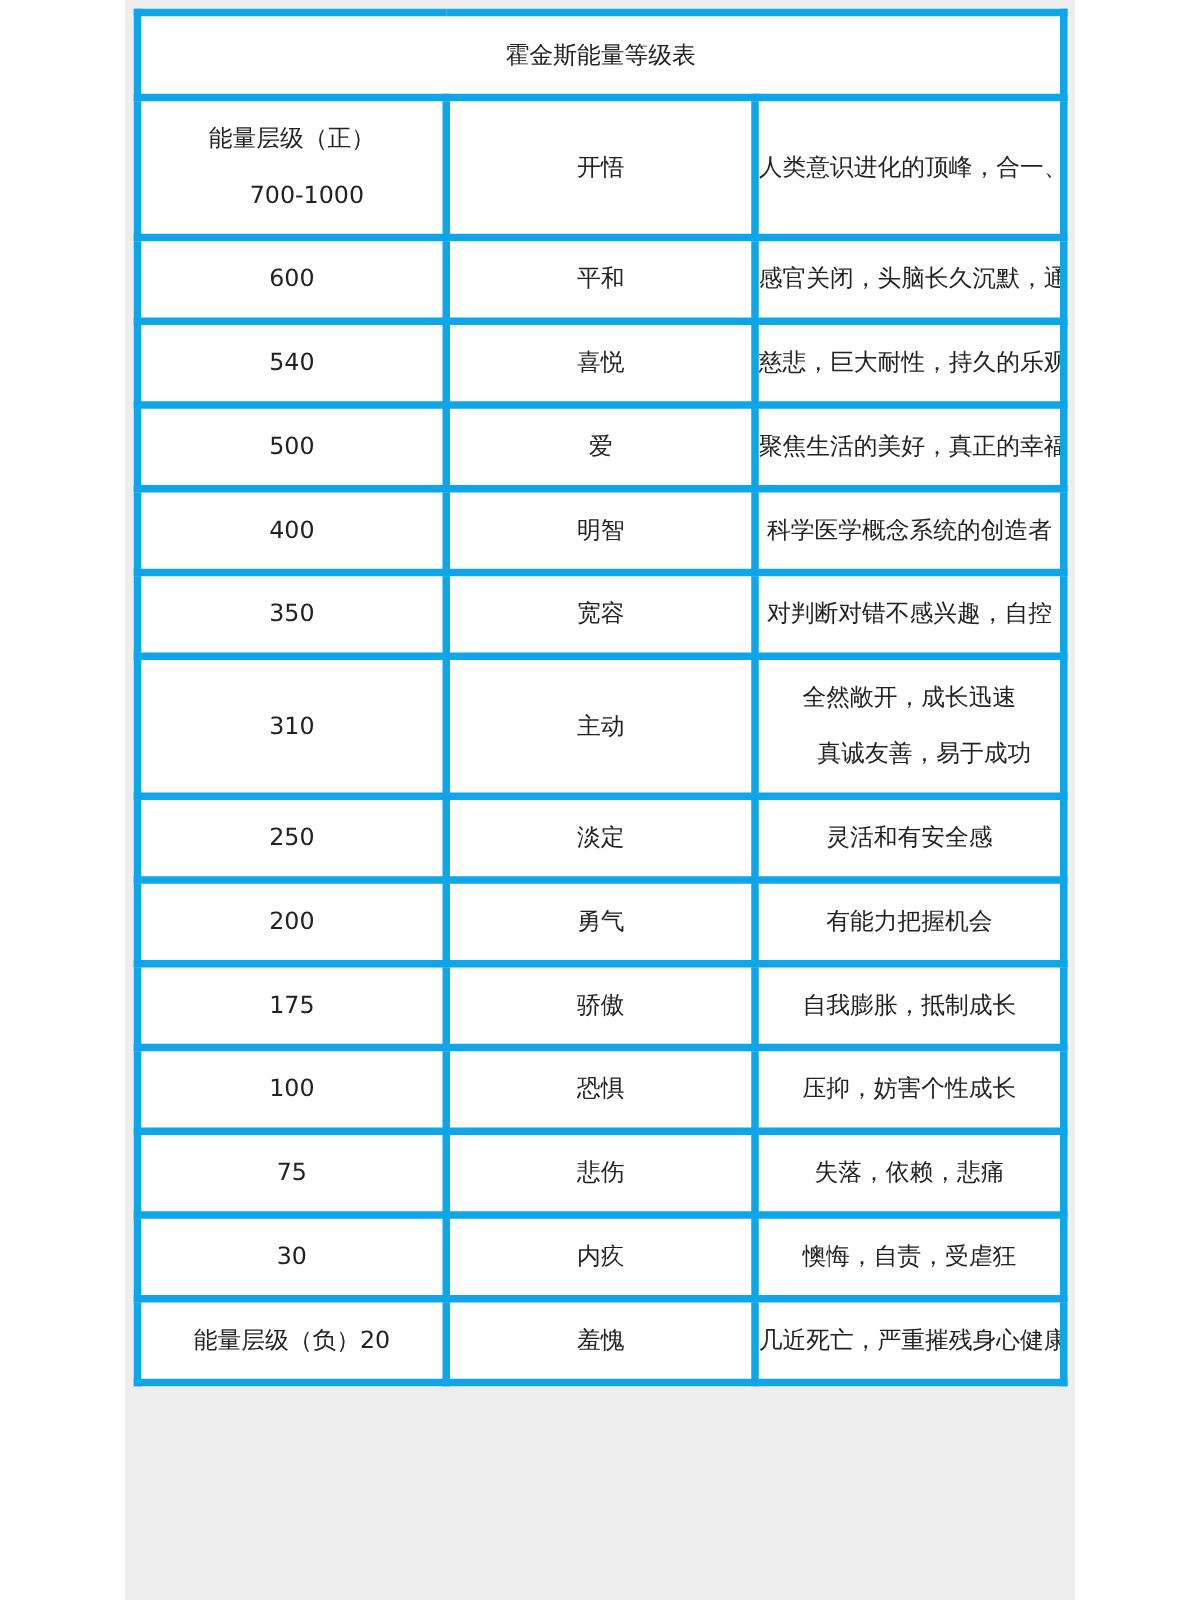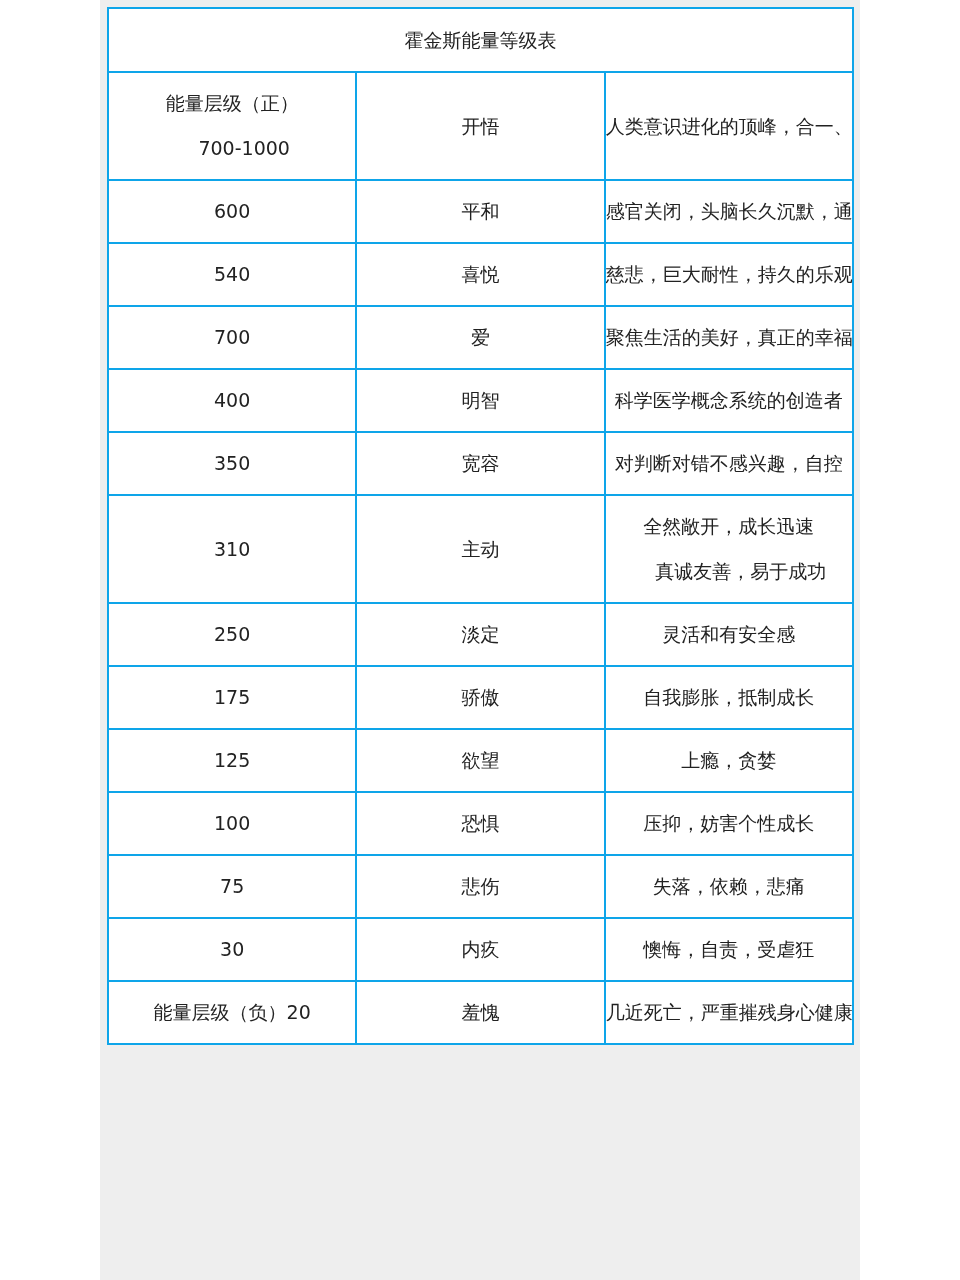--- a/index.html
+++ b/index.html
@@ -26,21 +26,21 @@
     table.energy {
       position: absolute;
       left: 107px;
       top: 7px;
       width: 747px;
       border-collapse: collapse;
       background: #ffffff;
       table-layout: fixed;
     }
     table.energy td {
-      border: 2px solid #0ea5e9;
+      border: 6px solid #0ea5e9;
       text-align: center;
       vertical-align: middle;
       font-size: 19px;
       line-height: 1.2;
       padding: 0;
       white-space: nowrap;
       overflow: hidden;
     }
     table.energy td.title-cell {
       height: 62px;
@@ -86,21 +86,21 @@
       <td class="desc-cell">感官关闭，头脑长久沉默，通灵状态</td>
     </tr>
 
     <tr class="row-std">
       <td class="level-cell">540</td>
       <td class="name-cell">喜悦</td>
       <td class="desc-cell">慈悲，巨大耐性，持久的乐观，奇迹</td>
     </tr>
 
     <tr class="row-std">
-      <td class="level-cell">700</td>
+      <td class="level-cell">500</td>
       <td class="name-cell">爱</td>
       <td class="desc-cell">聚焦生活的美好，真正的幸福</td>
     </tr>
 
     <tr class="row-std">
       <td class="level-cell">400</td>
       <td class="name-cell">明智</td>
       <td class="desc-cell">科学医学概念系统的创造者</td>
     </tr>
 
@@ -118,33 +118,33 @@
         <span class="line">真诚友善，易于成功</span>
       </td>
     </tr>
 
     <tr class="row-std">
       <td class="level-cell">250</td>
       <td class="name-cell">淡定</td>
       <td class="desc-cell">灵活和有安全感</td>
     </tr>
 
+    <tr class="row-std">
+      <td class="level-cell">200</td>
+      <td class="name-cell">勇气</td>
+      <td class="desc-cell">有能力把握机会</td>
+    </tr>
 
     <tr class="row-std">
       <td class="level-cell">175</td>
       <td class="name-cell">骄傲</td>
       <td class="desc-cell">自我膨胀，抵制成长</td>
     </tr>
 
 
-    <tr class="row-std">
-      <td class="level-cell">125</td>
-      <td class="name-cell">欲望</td>
-      <td class="desc-cell">上瘾，贪婪</td>
-    </tr>
 
     <tr class="row-std">
       <td class="level-cell">100</td>
       <td class="name-cell">恐惧</td>
       <td class="desc-cell">压抑，妨害个性成长</td>
     </tr>
 
     <tr class="row-std">
       <td class="level-cell">75</td>
       <td class="name-cell">悲伤</td>

